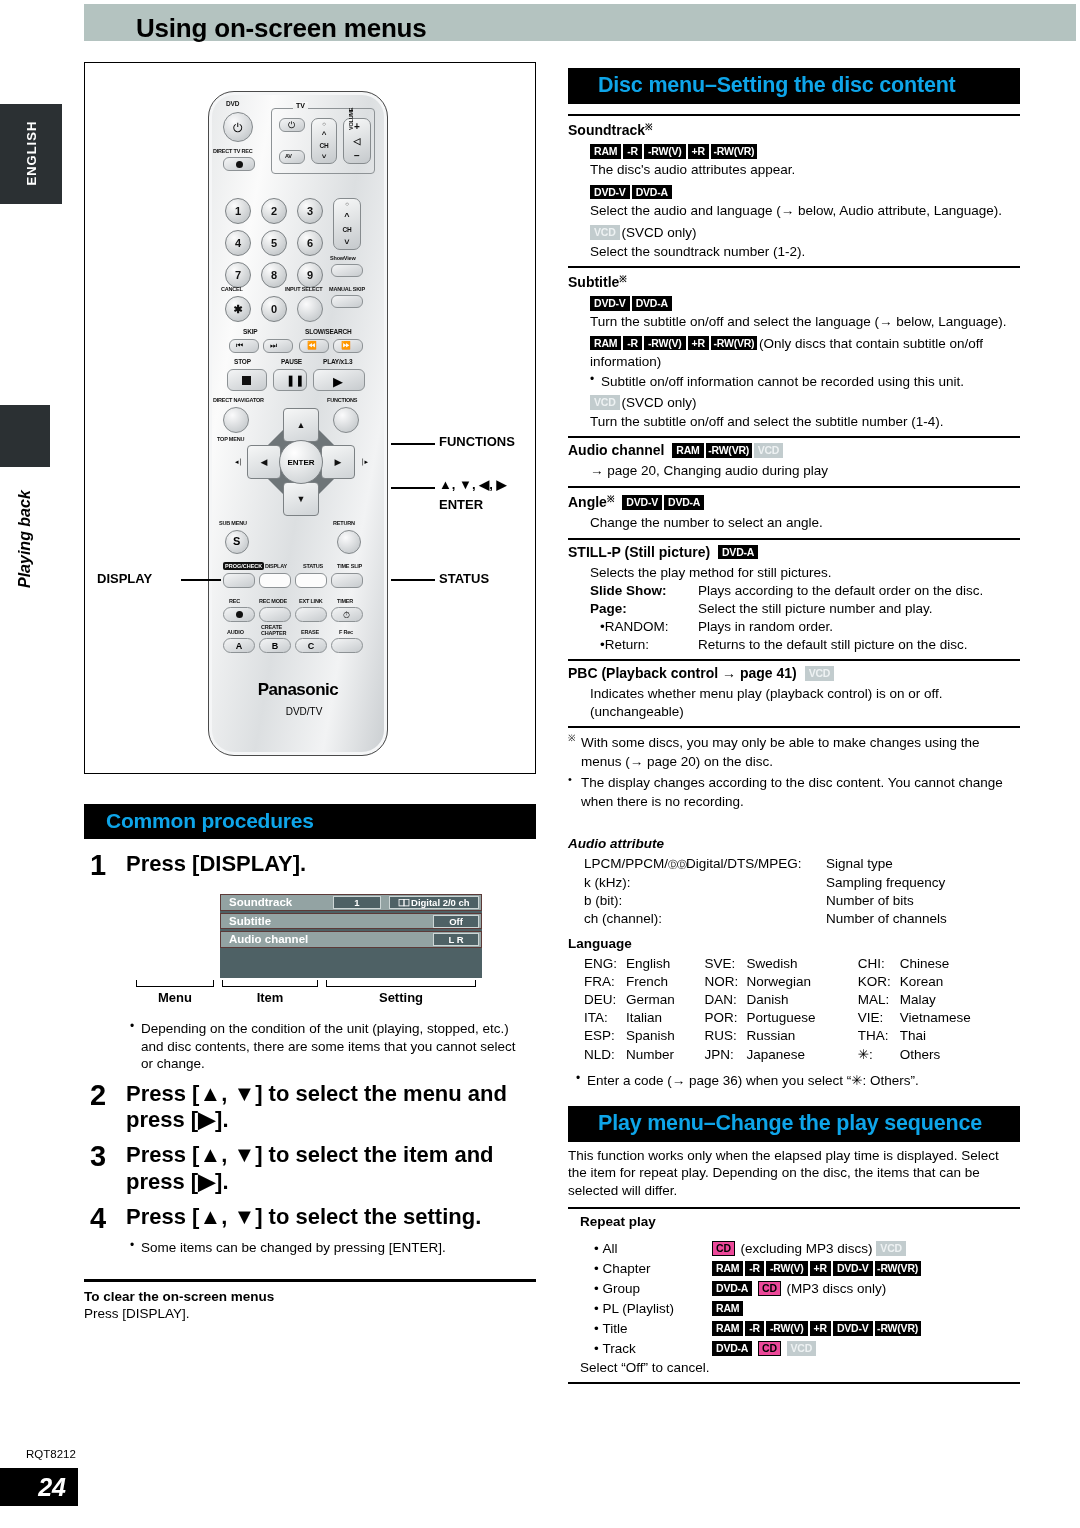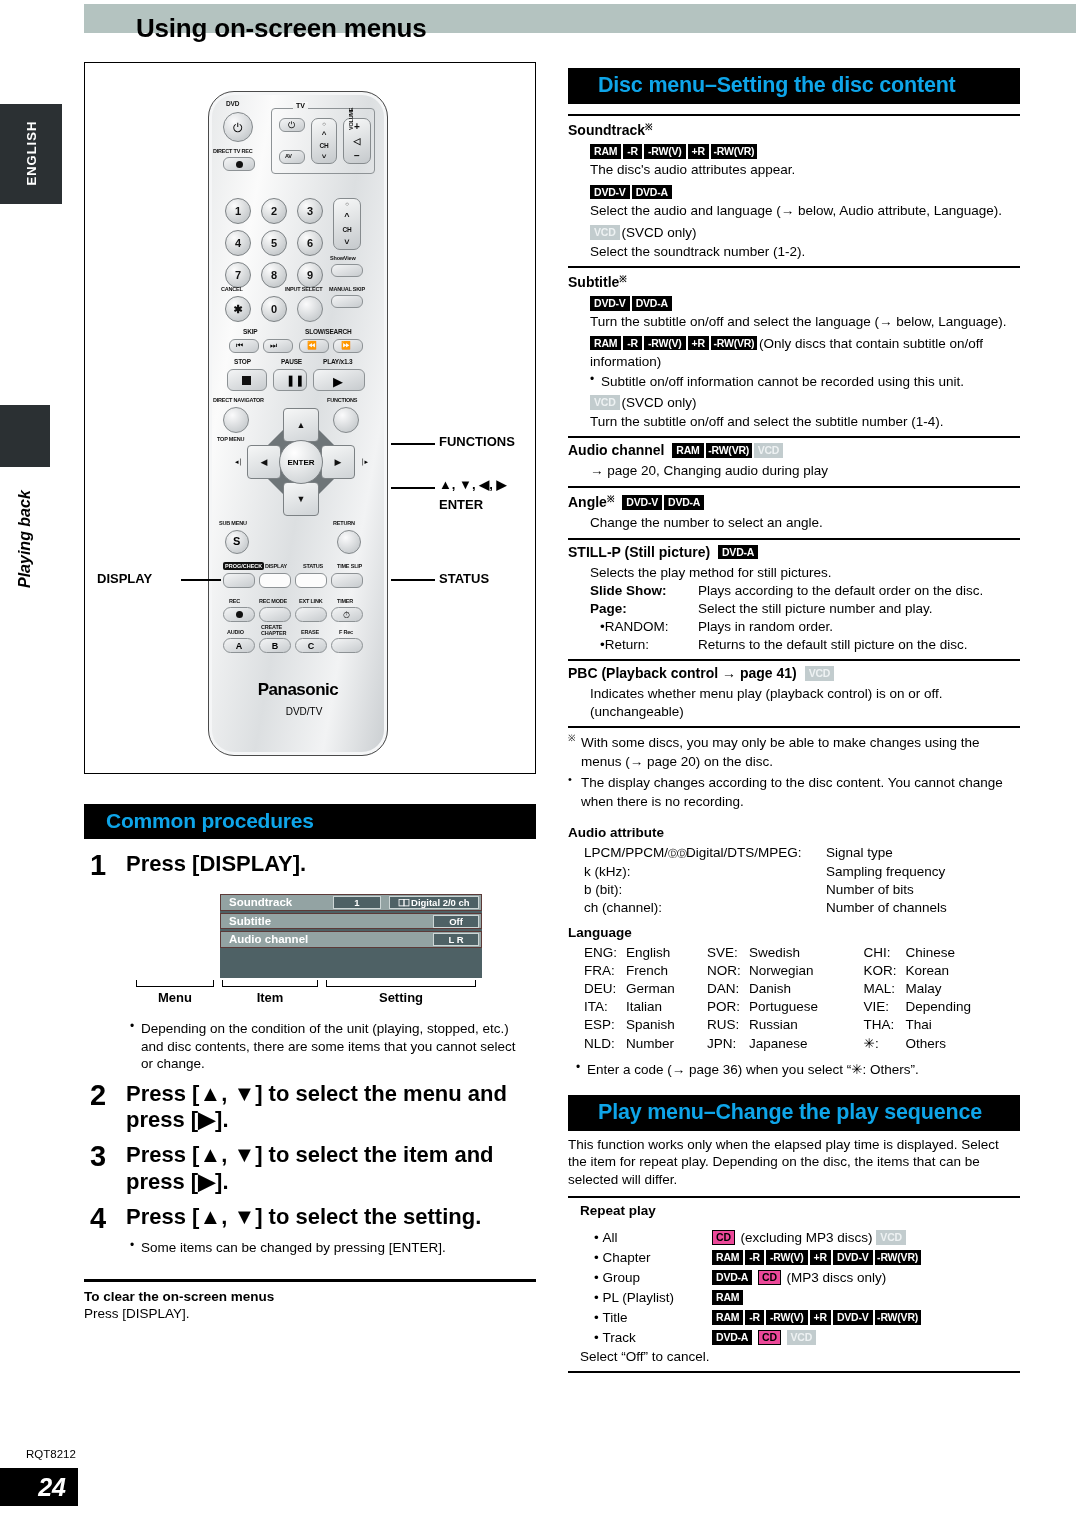--- a/index.html
+++ b/index.html
@@ -49,21 +49,21 @@
     left: 46px; top: 118px;
     white-space: nowrap;
     font-size: 16px;
     font-style: italic;
     font-weight: bold;
   }
 
   
   .page-header {
     position: absolute; left: 84px; top: 4px;
-    width: 992px; height: 29px;
+    width: 992px; height: 37px;
     background: #b4c3c0;
   }
   .page-header h1 {
     position: absolute; left: 52px; top: 9px;
     font-size: 26px; font-weight: bold;
     letter-spacing: -0.2px;
   }
   .header-rule {
     position: absolute; left: 84px; top: 53px;
     width: 992px; height: 3px; background: #ffffff;
@@ -581,21 +581,21 @@
   <div class="hr-med"></div>
   <div style="position:relative;padding-left:13px;margin-top:5px;">
     <span style="position:absolute;left:0;top:-2px;font-size:9px;">※</span>
     <span class="p">With some discs, you may only be able to make changes using the menus (→ page 20) on the disc.</span>
   </div>
   <div style="position:relative;padding-left:13px;margin-top:3px;">
     <span style="position:absolute;left:0;top:0;font-size:11px;">•</span>
     <span class="p">The display changes according to the disc content. You cannot change when there is no recording.</span>
   </div>
 
-  <div class="p b" style="margin-top:14px;">Audio attribute</div>
+  <div class="p b" style="margin-top:25px;font-style:italic;">Audio attribute</div>
   <table class="kv" style="width:100%;margin-top:2px;">
     <tbody>
         <tr>
       <td style="width:258px;padding-left:16px;"><span>LPCM/PPCM/</span><span class="dd-logo">ⒹⒹ</span><span>Digital/DTS/MPEG:</span></td>
       <td>Signal type</td>
     </tr>
     <tr>
       <td style="padding-left:16px;">k (kHz):</td>
       <td>Sampling frequency</td>
     </tr>
@@ -636,21 +636,21 @@
       <td>Danish</td>
       <td class="code">MAL:</td>
       <td>Malay</td>
     </tr>
     <tr>
       <td class="code">ITA:</td>
       <td>Italian</td>
       <td class="code">POR:</td>
       <td>Portuguese</td>
       <td class="code">VIE:</td>
-      <td>Depending</td>
+      <td>Vietnamese</td>
     </tr>
     <tr>
       <td class="code">ESP:</td>
       <td>Spanish</td>
       <td class="code">RUS:</td>
       <td>Russian</td>
       <td class="code">THA:</td>
       <td>Thai</td>
     </tr>
     <tr>

